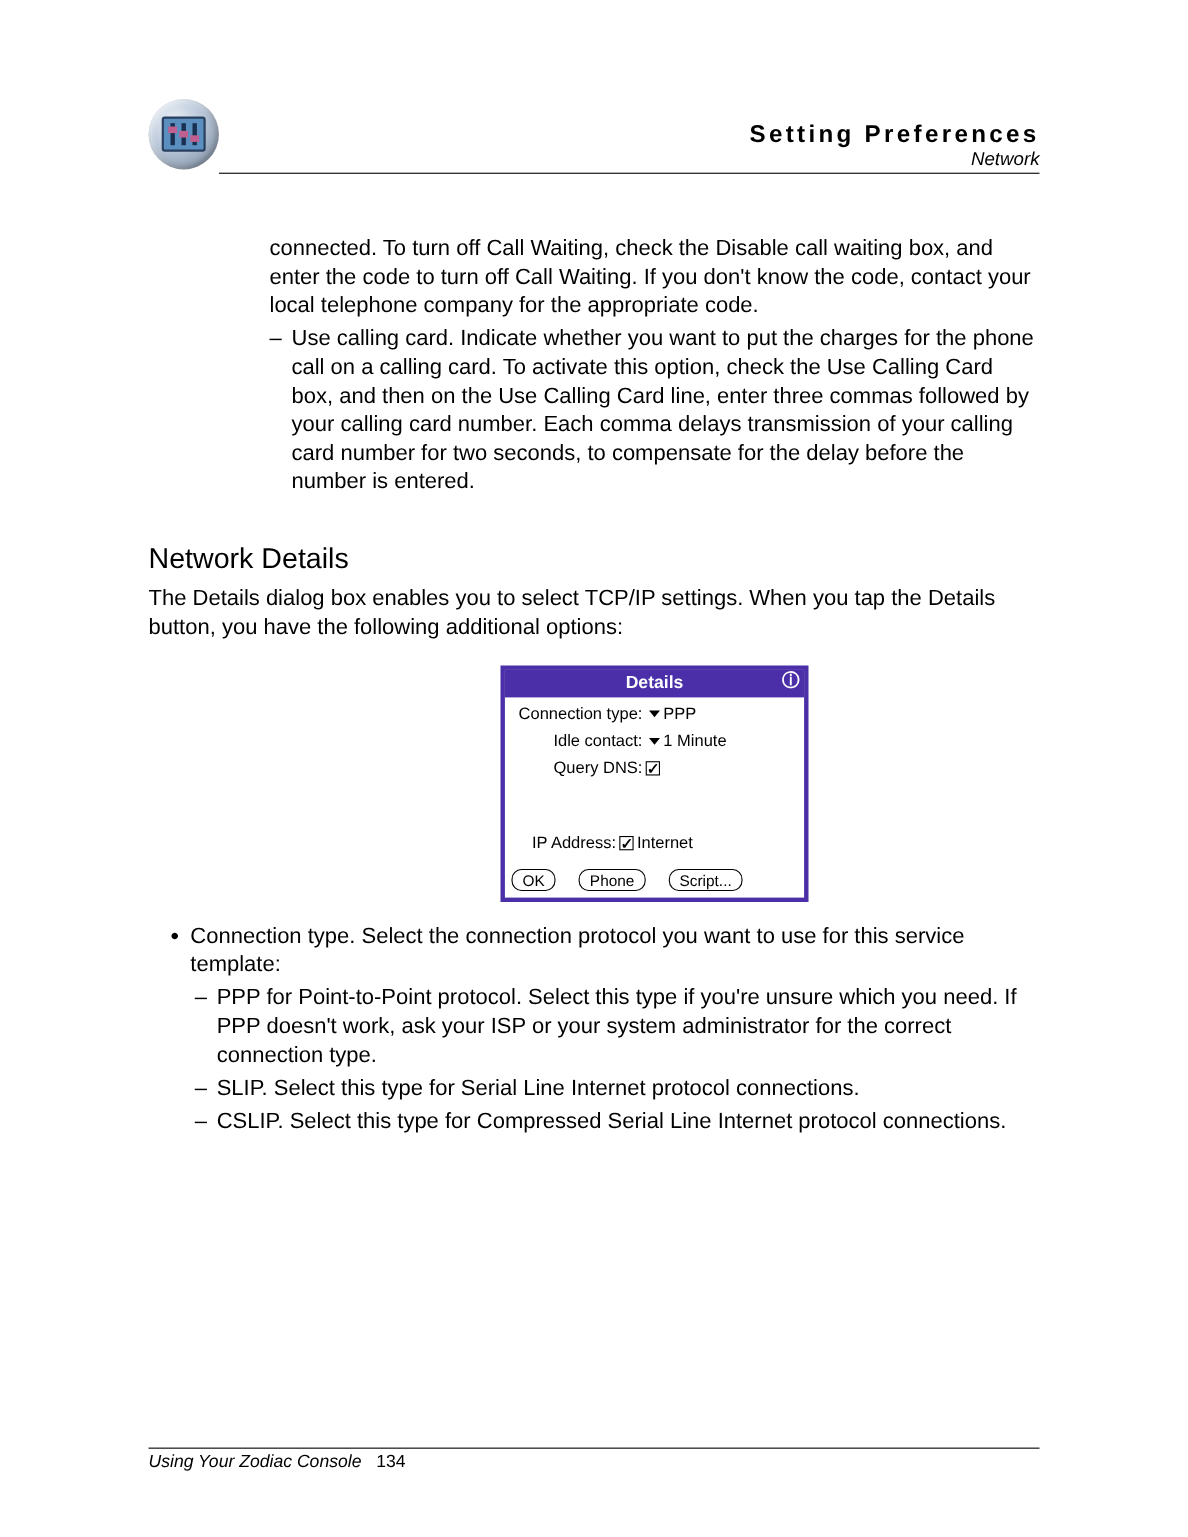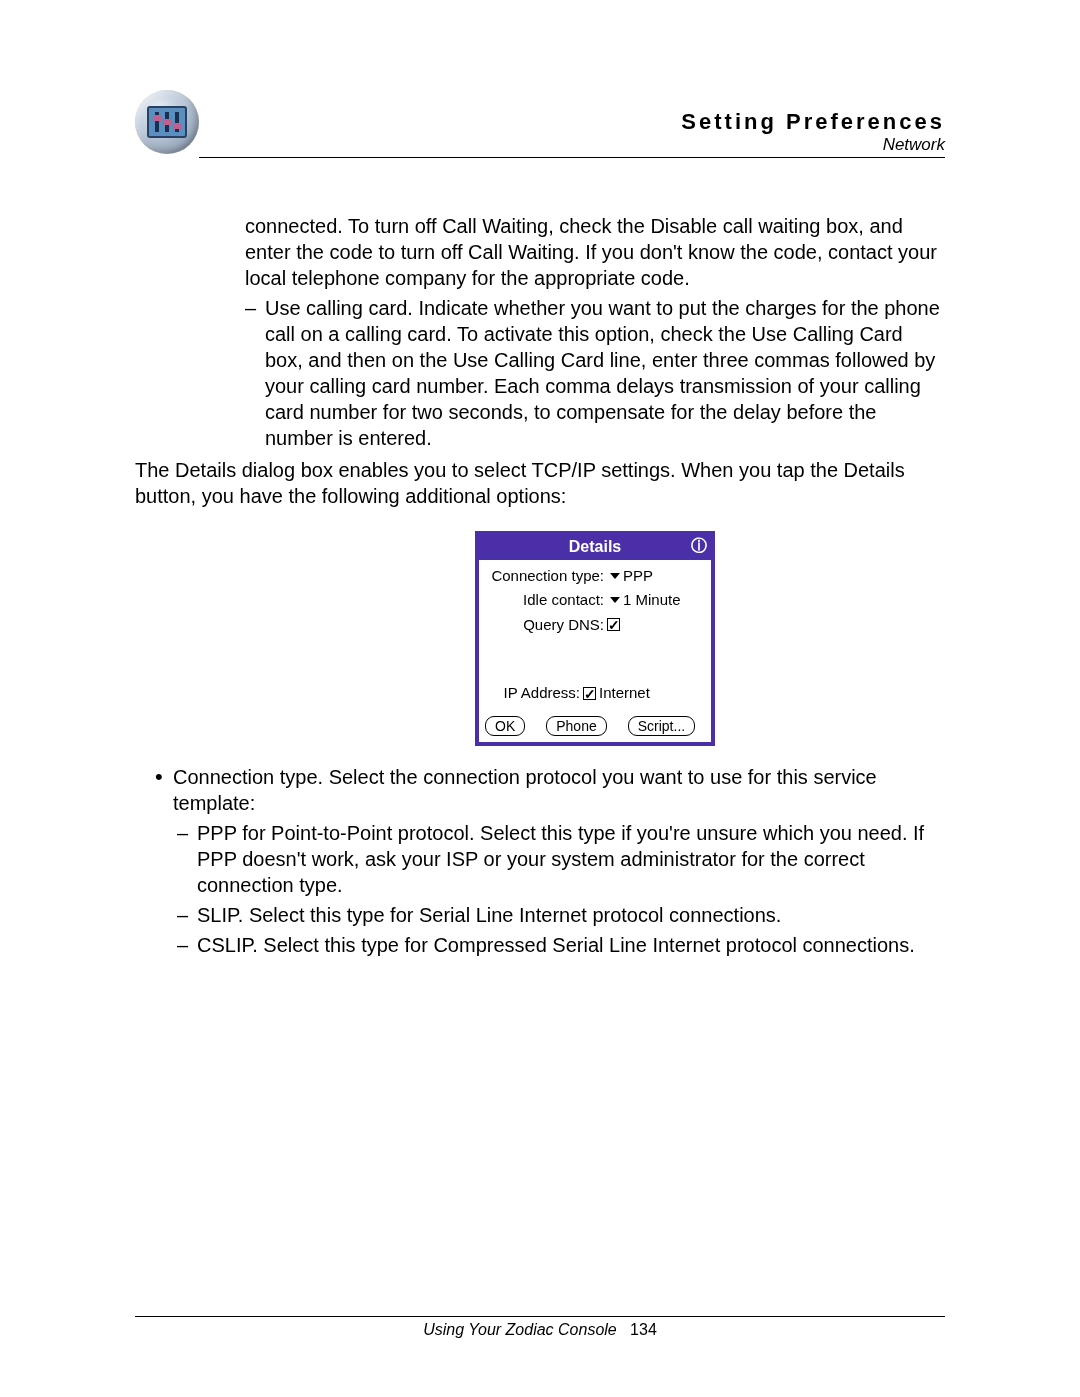--- a/index.html
+++ b/index.html
@@ -108,21 +108,21 @@
   }
   .section-intro {
     margin-top: 6px;
     margin-left: -110px;
     font-size: 20px;
     line-height: 1.3;
   }
 
   
   .dialog {
-    width: 240px;
+    width: 280px;
     border: 4px solid #4a2fa8;
     margin: 22px auto 18px auto;
     background: #fff;
     font-family: Arial, sans-serif;
   }
   .dialog-title {
     background: #4a2fa8;
     color: #fff;
     text-align: center;
     font-weight: bold;
@@ -214,21 +214,21 @@
     position:absolute;
     left:0;
   }
 
   .footer {
     position: absolute;
     bottom: 58px;
     left: 135px;
     right: 135px;
     border-top: 1px solid #000;
-    text-align: center;
+    text-align: left;
     font-size: 16px;
     font-style: italic;
     padding-top: 4px;
   }
   .footer .pnum { font-style: normal; }
 </style>
 </head>
 <body>
 
 <div class="page">
@@ -245,20 +245,21 @@
       <div class="header-title">Setting Preferences</div>
       <div class="header-sub">Network</div>
     </div>
   </div>
 
   <div class="content">
     <div class="para">connected. To turn off Call Waiting, check the Disable call waiting box, and enter the code to turn off Call Waiting. If you don't know the code, contact your local telephone company for the appropriate code.</div>
     <div class="dash-item">Use calling card. Indicate whether you want to put the charges for the phone call on a calling card. To activate this option, check the Use Calling Card box, and then on the Use Calling Card line, enter three commas followed by your calling card number. Each comma delays transmission of your calling card number for two seconds, to compensate for the delay before the number is entered.</div>
 
 
+    <div class="section-heading">Network Details</div>
     <div class="section-intro">The Details dialog box enables you to select TCP/IP settings. When you tap the Details button, you have the following additional options:</div>
 
     <div class="dialog">
       <div class="dialog-title">
         <span>Details</span>
         <span class="dialog-info">ⓘ</span>
       </div>
       <div class="dialog-body">
         <div class="drow">
           <span class="dlabel">Connection type:</span>

